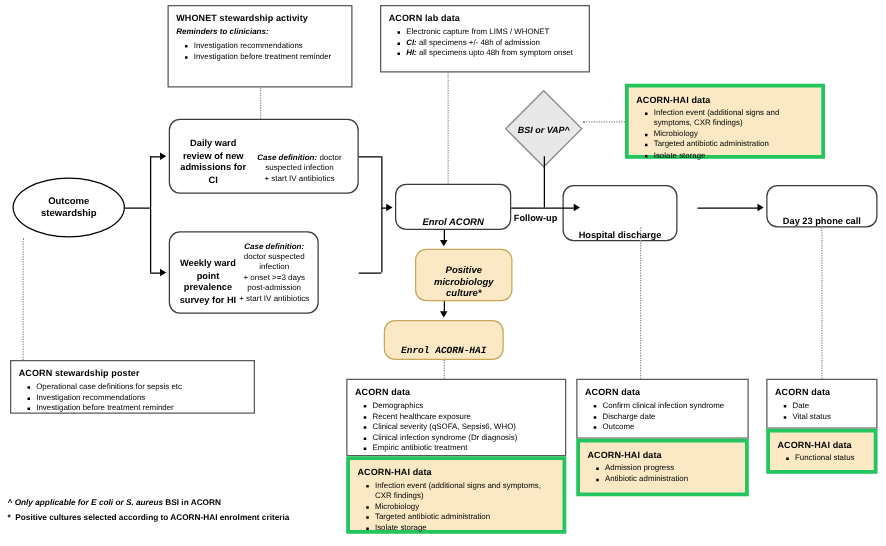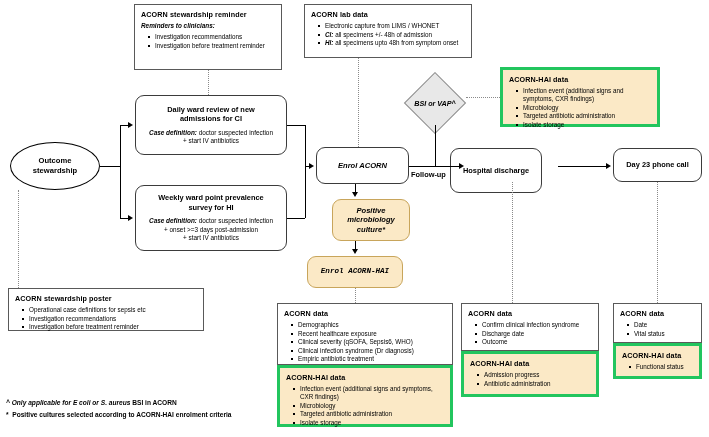--- a/index.html
+++ b/index.html
@@ -62,22 +62,22 @@
     background:#000;
   }
   .panel li b{font-weight:bold;font-style:italic;}
 
   
   .round{
     border:1px solid #3b3b3b;
     border-radius:9px;
     background:#ffffff;
     display:flex;
-    flex-direction:column;
-    align-items:center;
+    flex-direction:row;
+    align-items:flex-end;
     justify-content:center;
     text-align:center;
     box-sizing:border-box;
   }
   .round.amber{
     background:#fbe9c6;
     border:1px solid #c8a55b;
   }
   .round .hdl{
     font-weight:bold;
@@ -166,21 +166,21 @@
   }
   .foot .it{font-style:italic;font-weight:bold;}
   .foot .bd{font-weight:bold;}
 </style>
 </head>
 <body>
 
 <div id="canvas">
 
   <div class="node panel" style="left:134px;top:4px;width:148px;height:66px;">
-    <div class="ttl">ACORN stewardship reminder</div>
+    <div class="ttl">WHONET stewardship activity</div>
     <div class="sub">Reminders to clinicians:</div>
     <ul>
       <li>Investigation recommendations</li>
       <li>Investigation before treatment reminder</li>
     </ul>
   </div>
 
   <div class="node panel" style="left:304px;top:4px;width:168px;height:54px;">
     <div class="ttl">ACORN lab data</div>
     <ul>
@@ -212,21 +212,21 @@
     <div class="hdl">
       <div>Daily ward review of new</div>
       <div>admissions for CI</div>
     </div>
     <div class="cdef">
       <div><span class="lbl">Case definition:</span><span> doctor suspected infection</span></div>
       <div>+ start IV antibiotics</div>
     </div>
   </div>
 
-  <div class="node round" style="left:135px;top:185px;width:152px;height:66px;padding:6px 6px;">
+  <div class="node round" style="left:135px;top:185px;width:120px;height:66px;padding:6px 6px;">
     <div class="hdl">
       <div>Weekly ward point prevalence</div>
       <div>survey for HI</div>
     </div>
     <div class="cdef">
       <div><span class="lbl">Case definition:</span><span> doctor suspected infection</span></div>
       <div>+ onset &gt;=3 days post-admission</div>
       <div>+ start IV antibiotics</div>
     </div>
   </div>

